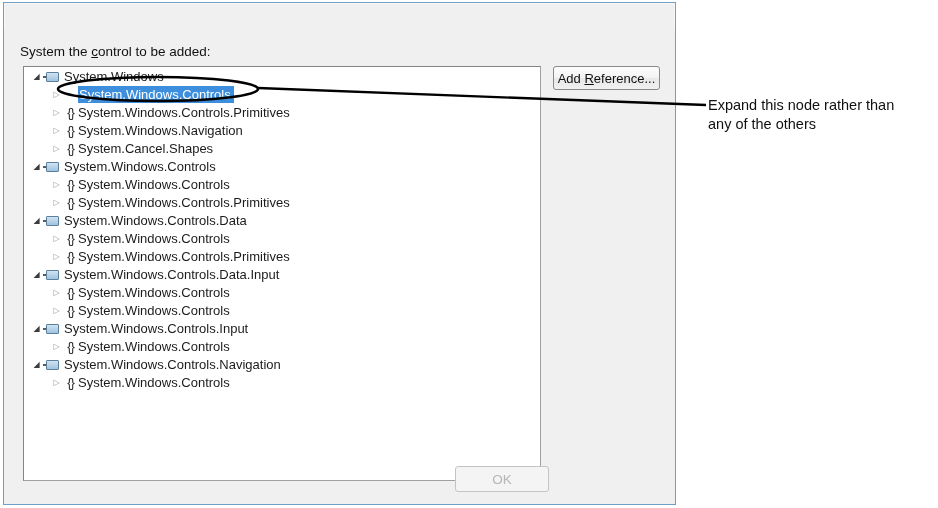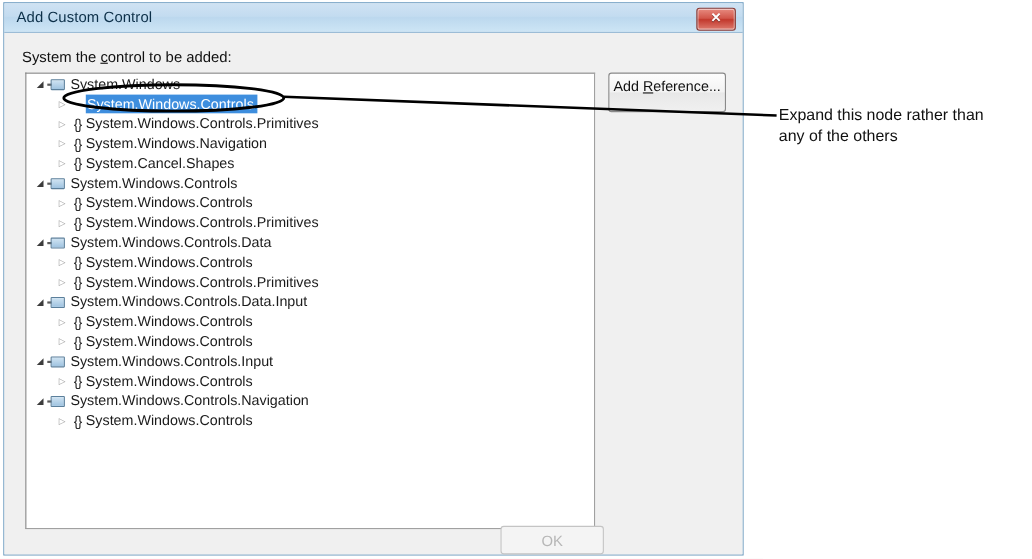--- a/index.html
+++ b/index.html
@@ -98,42 +98,41 @@
   }
   
   .ns-icon{
     display:inline-block;width:15px;vertical-align:middle;
     font-size:13px;color:#2b2b2b;letter-spacing:-1px;text-align:center;
   }
   .tree-row.selected .ns-icon{color:#ffffff;}
 
   
   #add-ref-btn{
-    position:absolute;left:549px;top:36px;width:107px;height:36px;
+    position:absolute;left:549px;top:36px;width:107px;height:24px;
     background:linear-gradient(to bottom,#fdfdfd 0%,#f3f3f3 48%,#e8e8e8 52%,#f0f0f0 100%);
     border:1px solid #8a8a8a;border-radius:3px;
     font-size:13px;color:#111;
     text-align:center;line-height:23px;
     cursor:pointer;box-sizing:border-box;
   }
   #add-ref-btn u{text-decoration:underline;}
 
   
   .footer-btn{
     position:absolute;top:436px;width:94px;height:26px;
     border-radius:3px;font-size:13.5px;text-align:center;line-height:25px;
     box-sizing:border-box;cursor:pointer;
   }
   #ok-btn{
     left:451px;
     background:#f4f4f4;
     border:1px solid #c4c4c4;
     color:#b6b6b6;
     cursor:default;
-    margin-top:12px;
   }
   #cancel-btn{
     left:561px;
     background:linear-gradient(to bottom,#fdfdfd 0%,#f3f3f3 48%,#e6e6e6 52%,#efefef 100%);
     border:1px solid #858585;
     color:#111;
   }
 
   
   #annotation-svg{
@@ -143,26 +142,20 @@
   #annotation-text{
     position:absolute;left:708px;top:96px;width:232px;
     font-size:14.5px;color:#101010;line-height:19px;
   }
 </style>
 </head>
 <body>
 
 <div id="dialog">
 
-  <div id="titlebar">
-    <div id="title-text">Add Custom Control</div>
-    <div id="close-btn">
-      <span class="x">✕</span>
-    </div>
-  </div>
 
   <div id="body-area">
 
     <div id="prompt-label">
       <span>System the </span><u>c</u><span>ontrol to be added:</span>
     </div>
 
     <div id="tree-box">
         <div class="tree-row lvl0"><span class="exp open">◢</span><span class="asm-icon"><span class="plug"></span><span class="box"></span></span><span class="label">System.Windows</span></div>
         <div class="tree-row lvl1 selected"><span class="exp closed">▷</span><span class="ns-icon">{}</span><span class="label">System.Windows.Controls</span></div>

